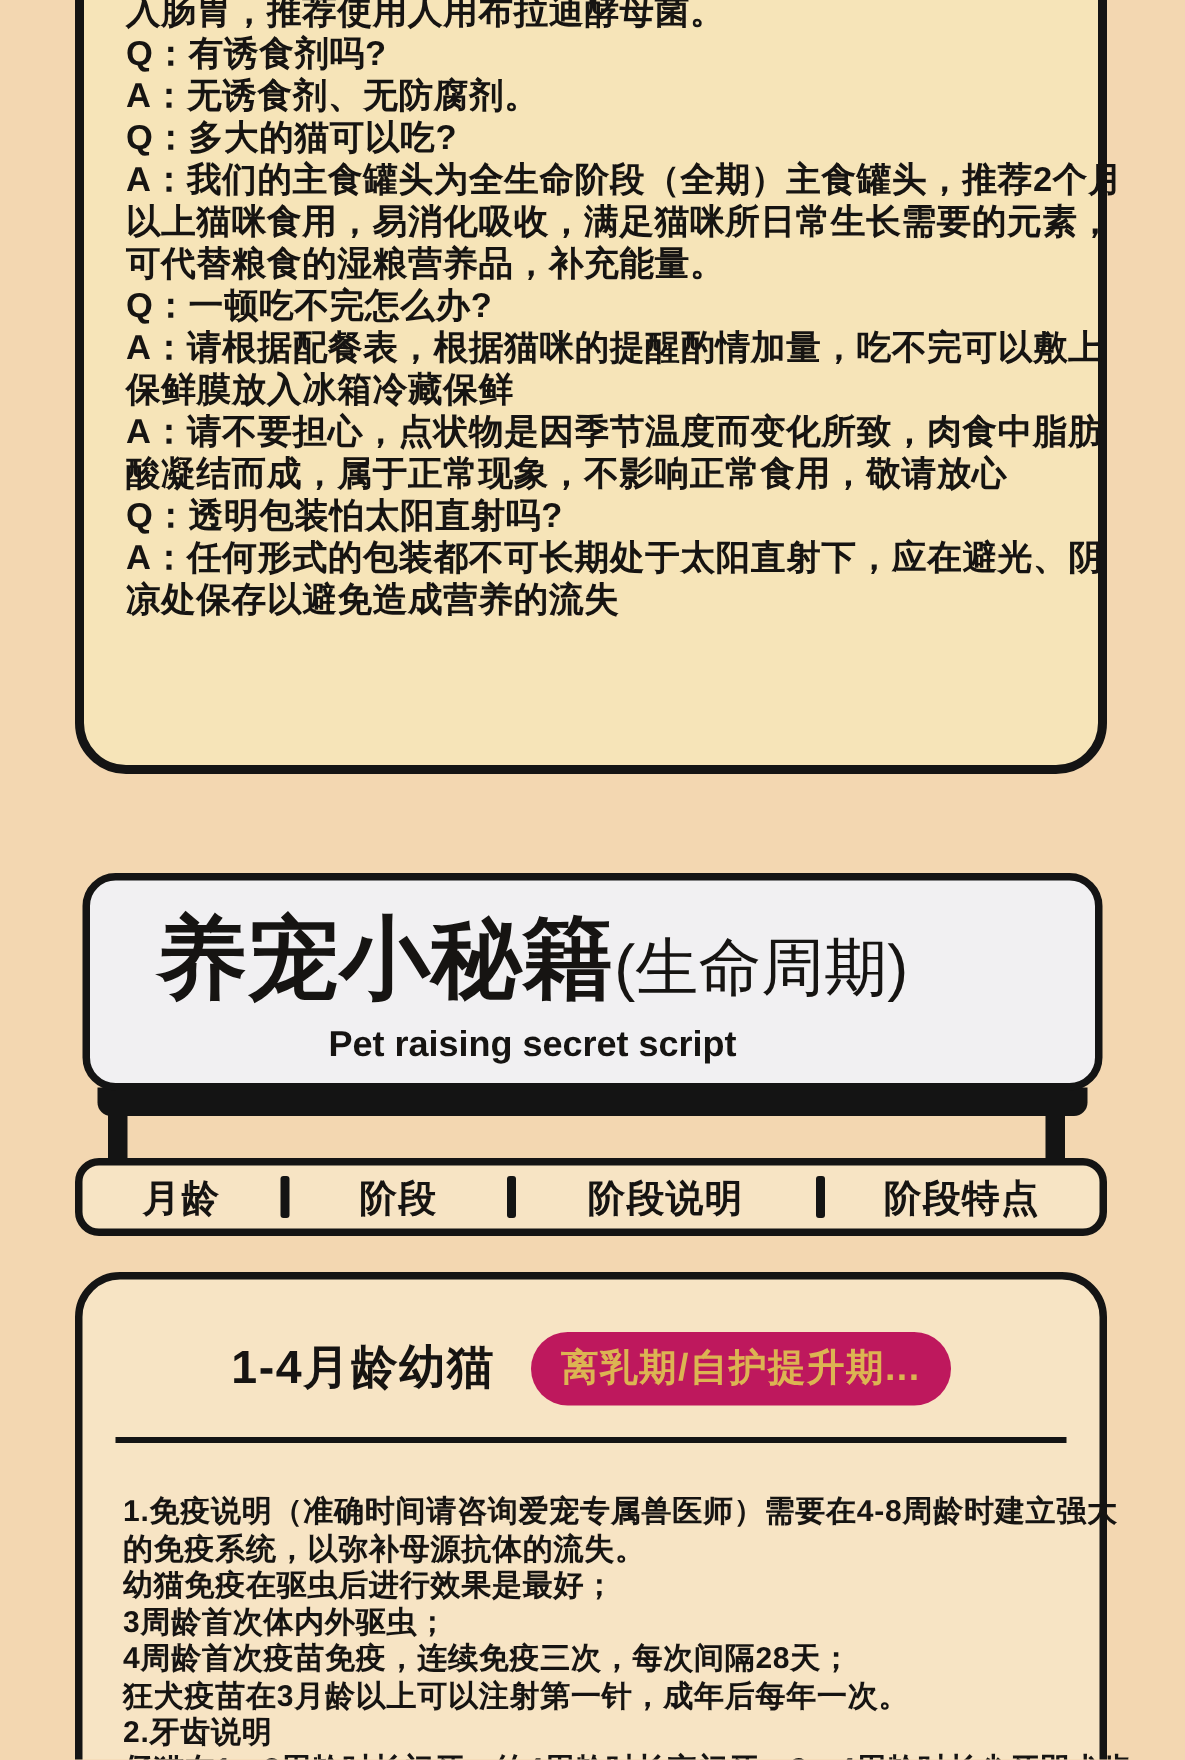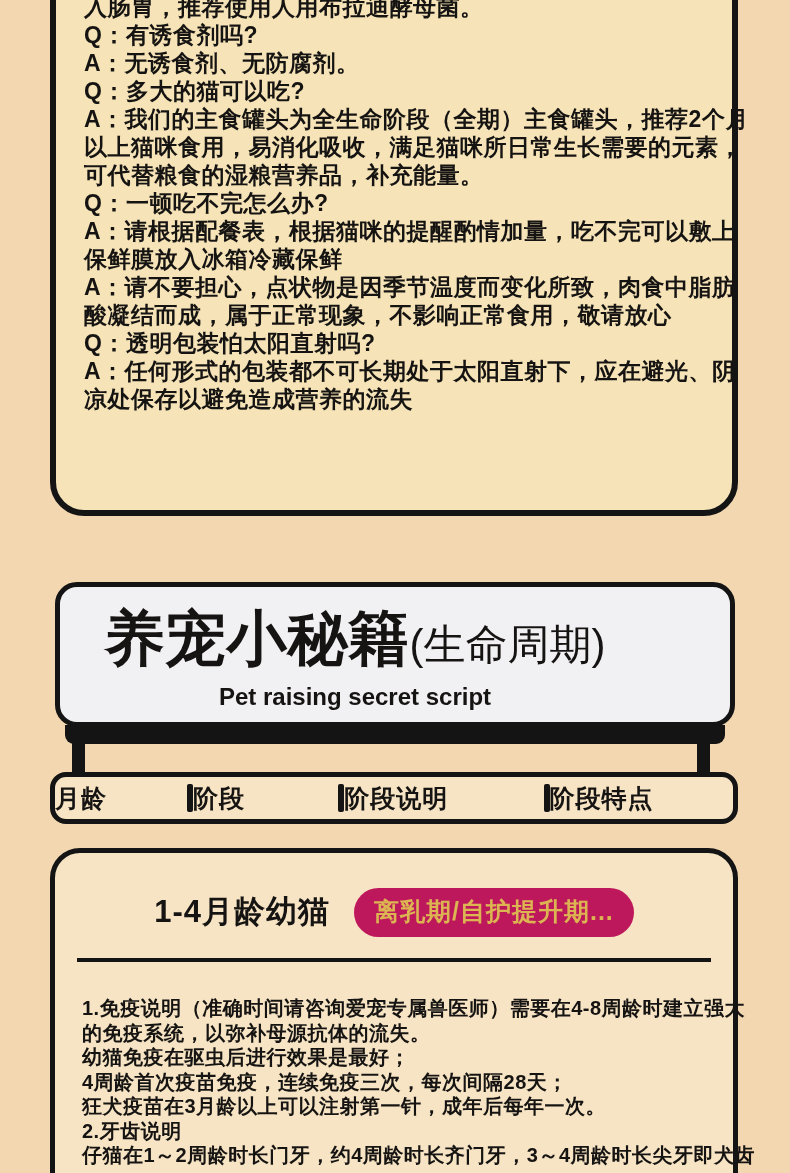--- a/index.html
+++ b/index.html
@@ -86,21 +86,21 @@
     left: 50px; top: 772px;
     width: 688px; height: 52px;
     box-sizing: border-box;
     background: #f7e4c4;
     border: 5px solid #141414;
     border-radius: 16px;
     display: flex;
     align-items: center;
   }
   .header-cell {
-    text-align: left;
+    text-align: center;
     font-size: 25px;
     font-weight: 700;
     letter-spacing: 1px;
   }
   .hc1 { flex: 1.00; }
   .hc2 { flex: 1.10; }
   .hc3 { flex: 1.51; }
   .hc4 { flex: 1.39; }
   .header-separator {
     width: 6px; height: 28px;
@@ -206,18 +206,19 @@
 <div class="stage-card">
   <div class="stage-head">
     <span class="stage-age-label">1-4月龄幼猫</span>
     <span class="stage-phase-badge">离乳期/自护提升期...</span>
   </div>
   <div class="stage-divider"></div>
   <div class="stage-body">
       <div class="t-line">1.免疫说明（准确时间请咨询爱宠专属兽医师）需要在4-8周龄时建立强大</div>
       <div class="t-line">的免疫系统，以弥补母源抗体的流失。</div>
       <div class="t-line">幼猫免疫在驱虫后进行效果是最好；</div>
+      <div class="t-line">3周龄首次体内外驱虫；</div>
       <div class="t-line">4周龄首次疫苗免疫，连续免疫三次，每次间隔28天；</div>
       <div class="t-line">狂犬疫苗在3月龄以上可以注射第一针，成年后每年一次。</div>
       <div class="t-line">2.牙齿说明</div>
       <div class="t-line">仔猫在1～2周龄时长门牙，约4周龄时长齐门牙，3～4周龄时长尖牙即犬齿</div>
     </div>
 </div>
 
 </body></html>

